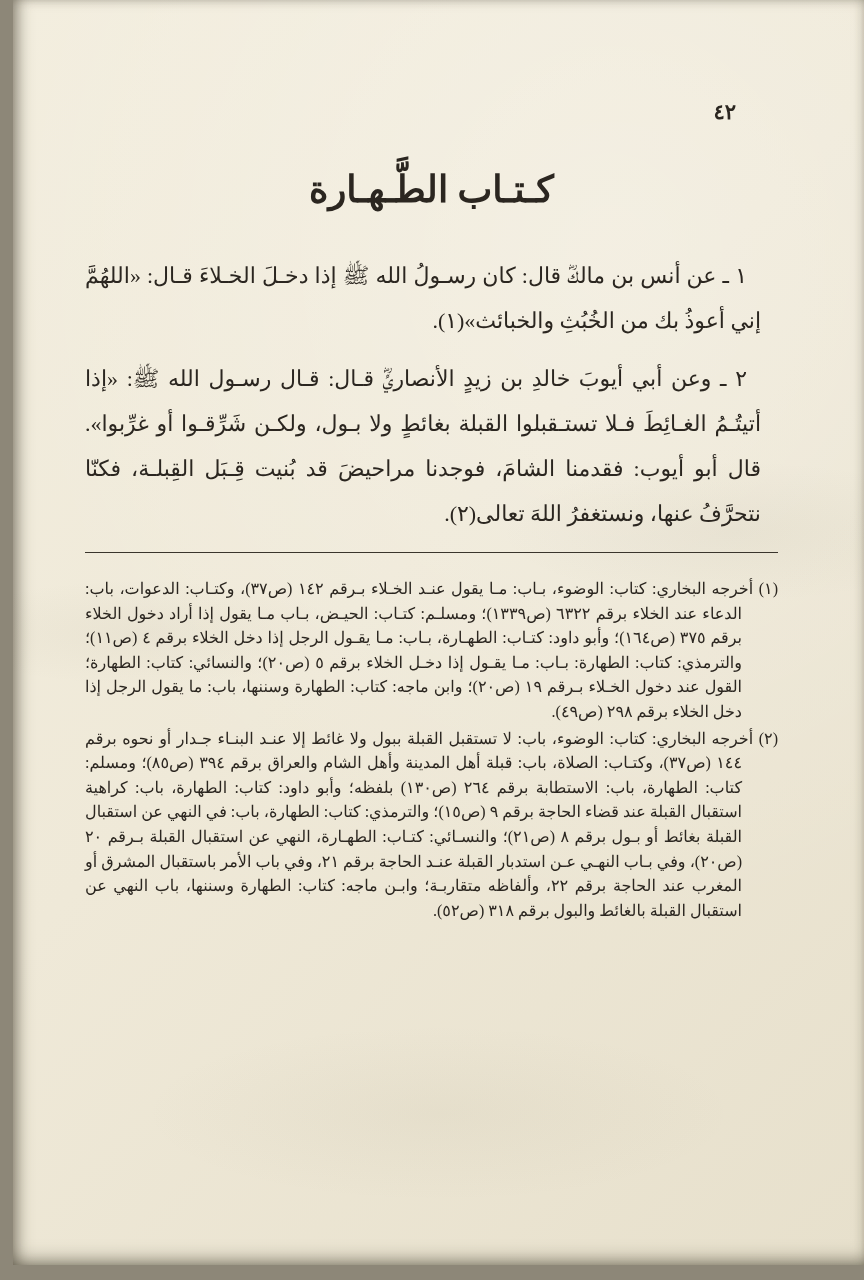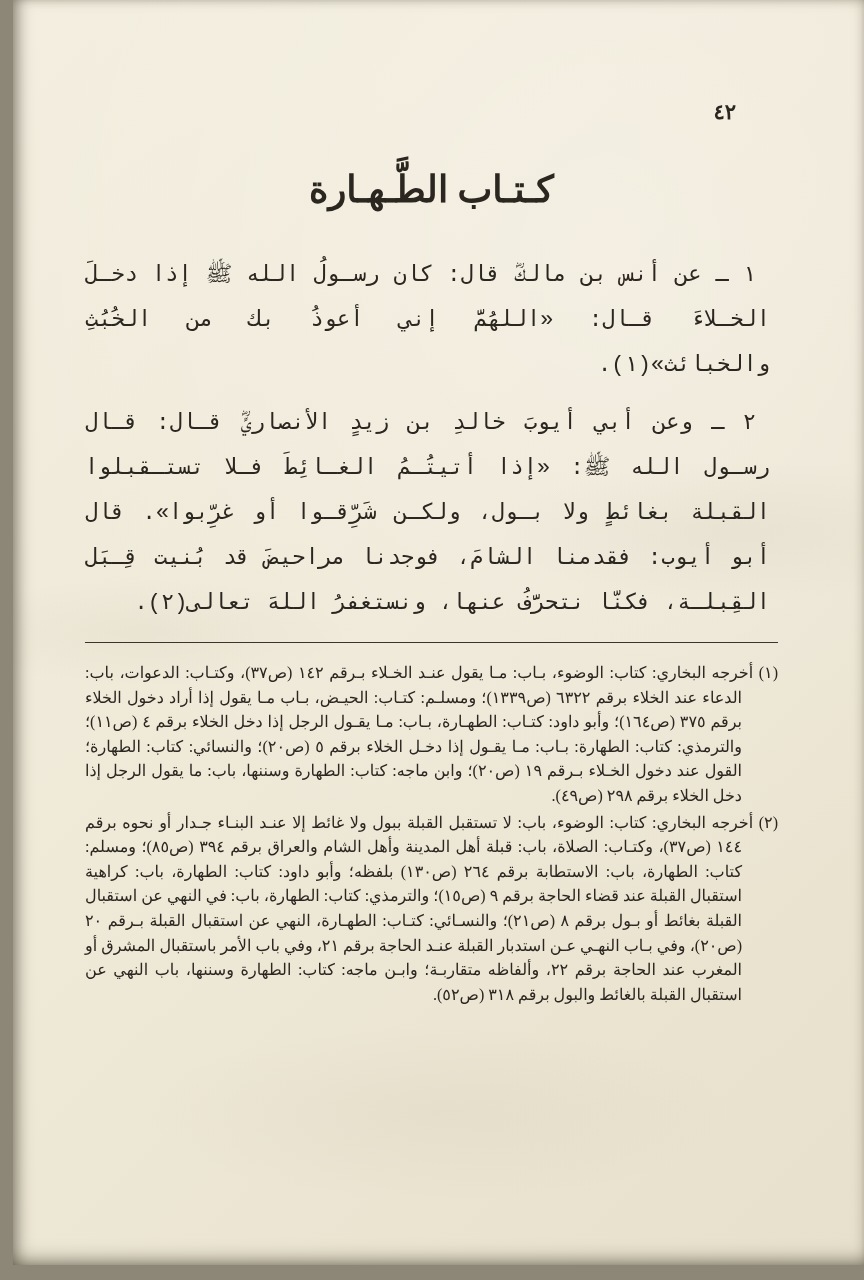--- a/index.html
+++ b/index.html
@@ -37,33 +37,32 @@
     font-weight:bold;
     letter-spacing:0;
   }
   .body-text{
     margin-top:42px;
     font-size:22px;
     line-height:45px;
     text-align:justify;
   }
   .body-text p{
-    margin:0 8px 13px 0;
+    margin:0 17px 13px 0;
     text-indent:14px;
-    font-family:Liberation Mono, monospace;
   }
   .footnote-separator{
     margin-top:16px;
     border:none;
     border-top:1.6px solid #3a352c;
     width:100%;
     height:0;
   }
   .footnotes{
-    margin-top:18px;
+    margin-top:24px;
     font-size:16px;
     line-height:24.6px;
     text-align:justify;
   }
   .footnotes p{
     margin:0 0 2px 0;
     padding-right:36px;
     text-indent:-36px;
   }
   

